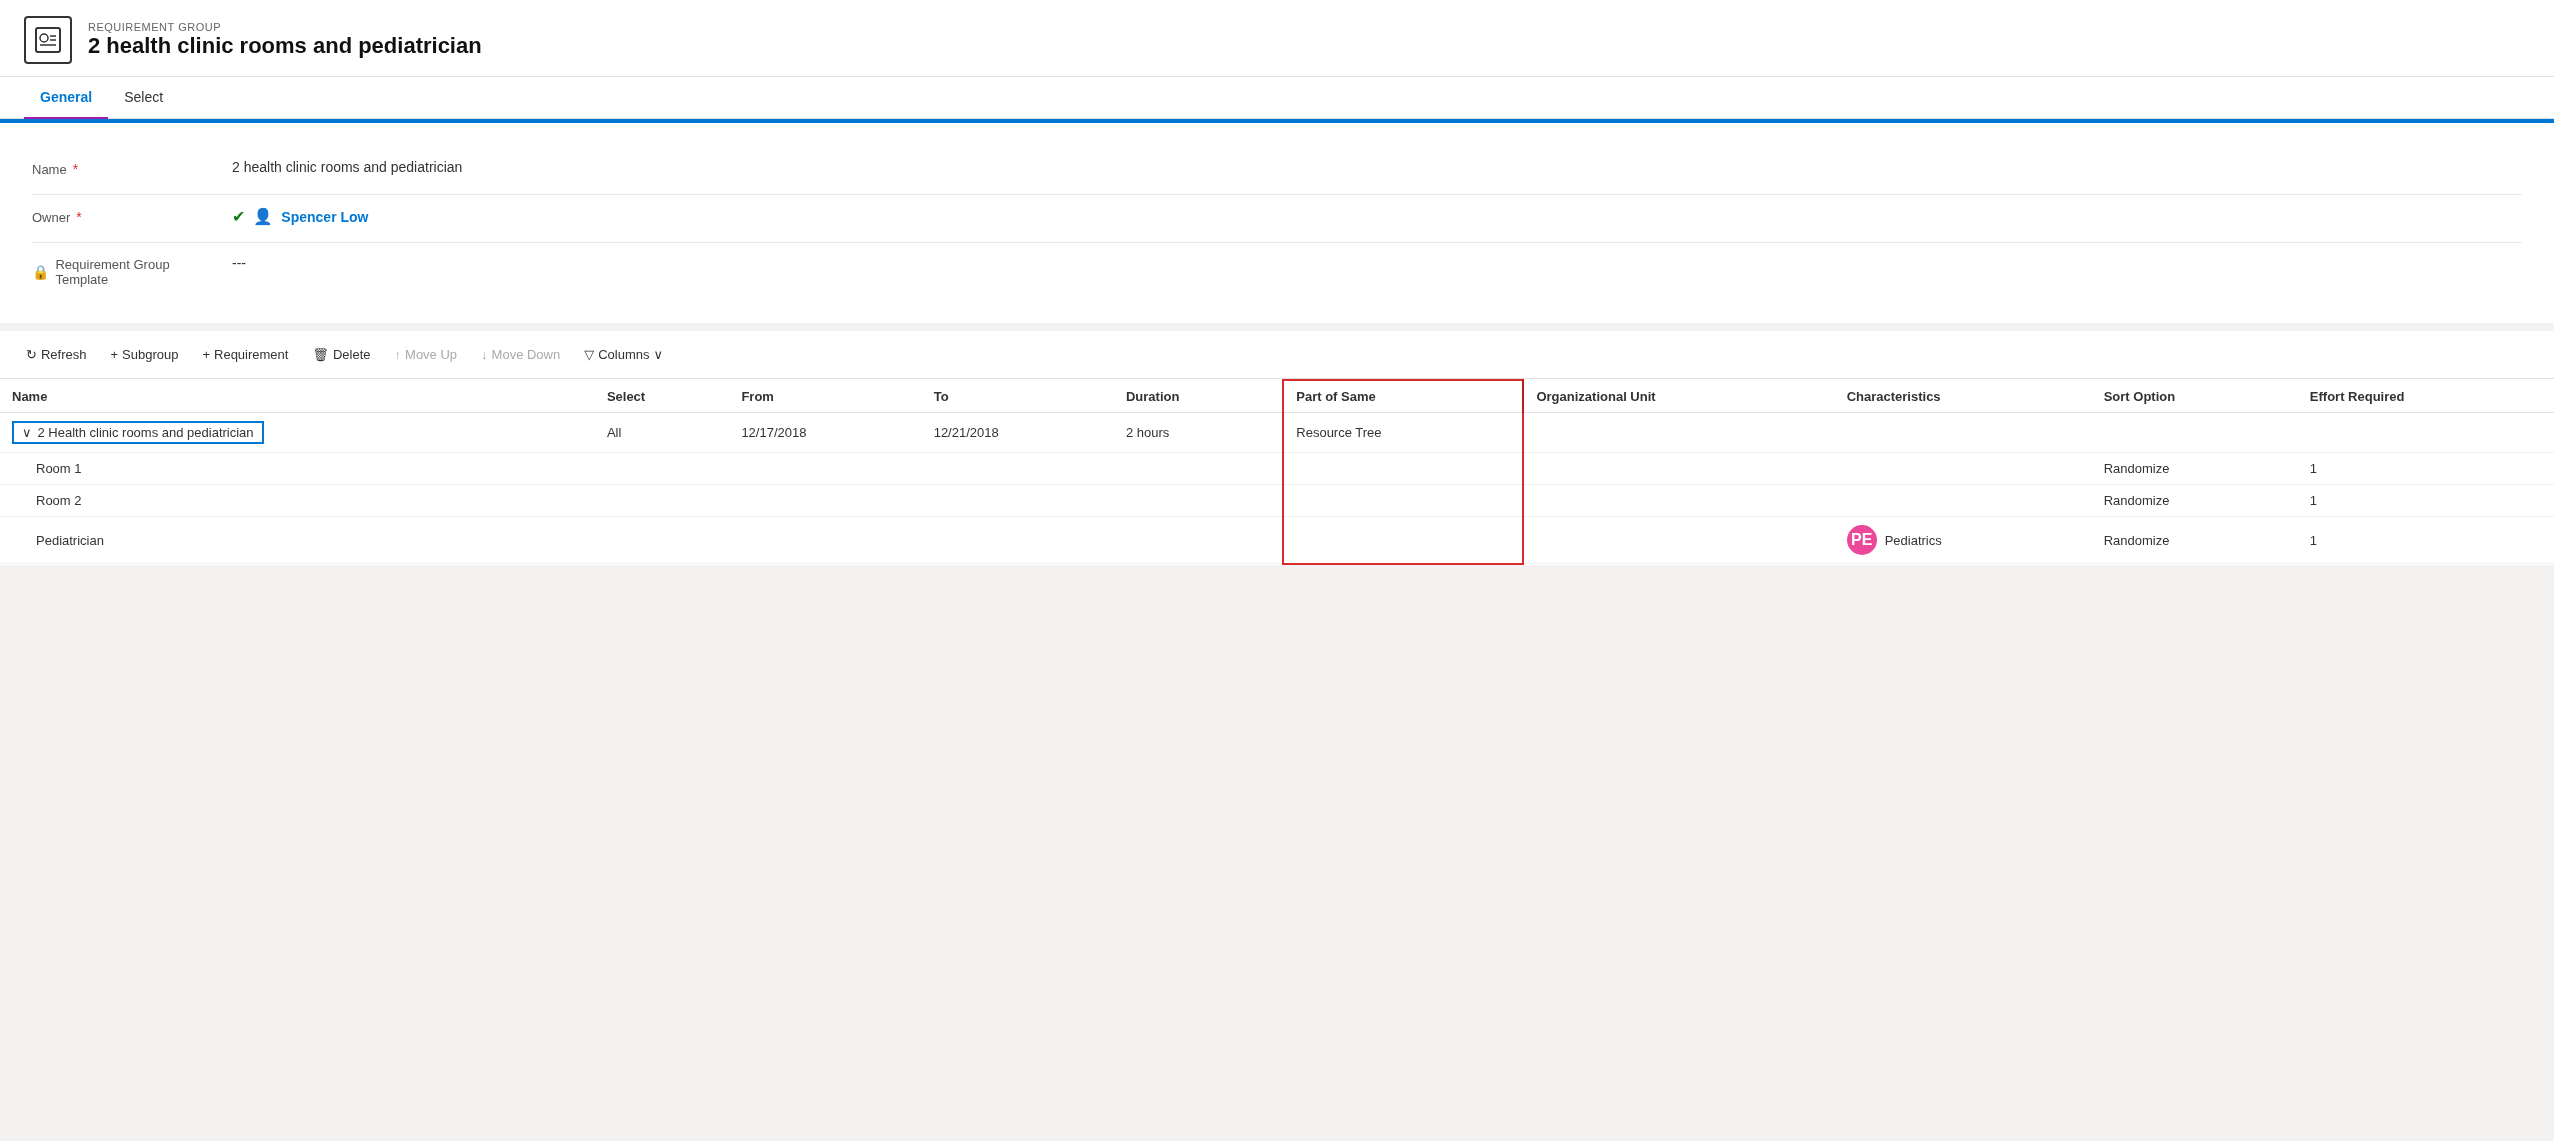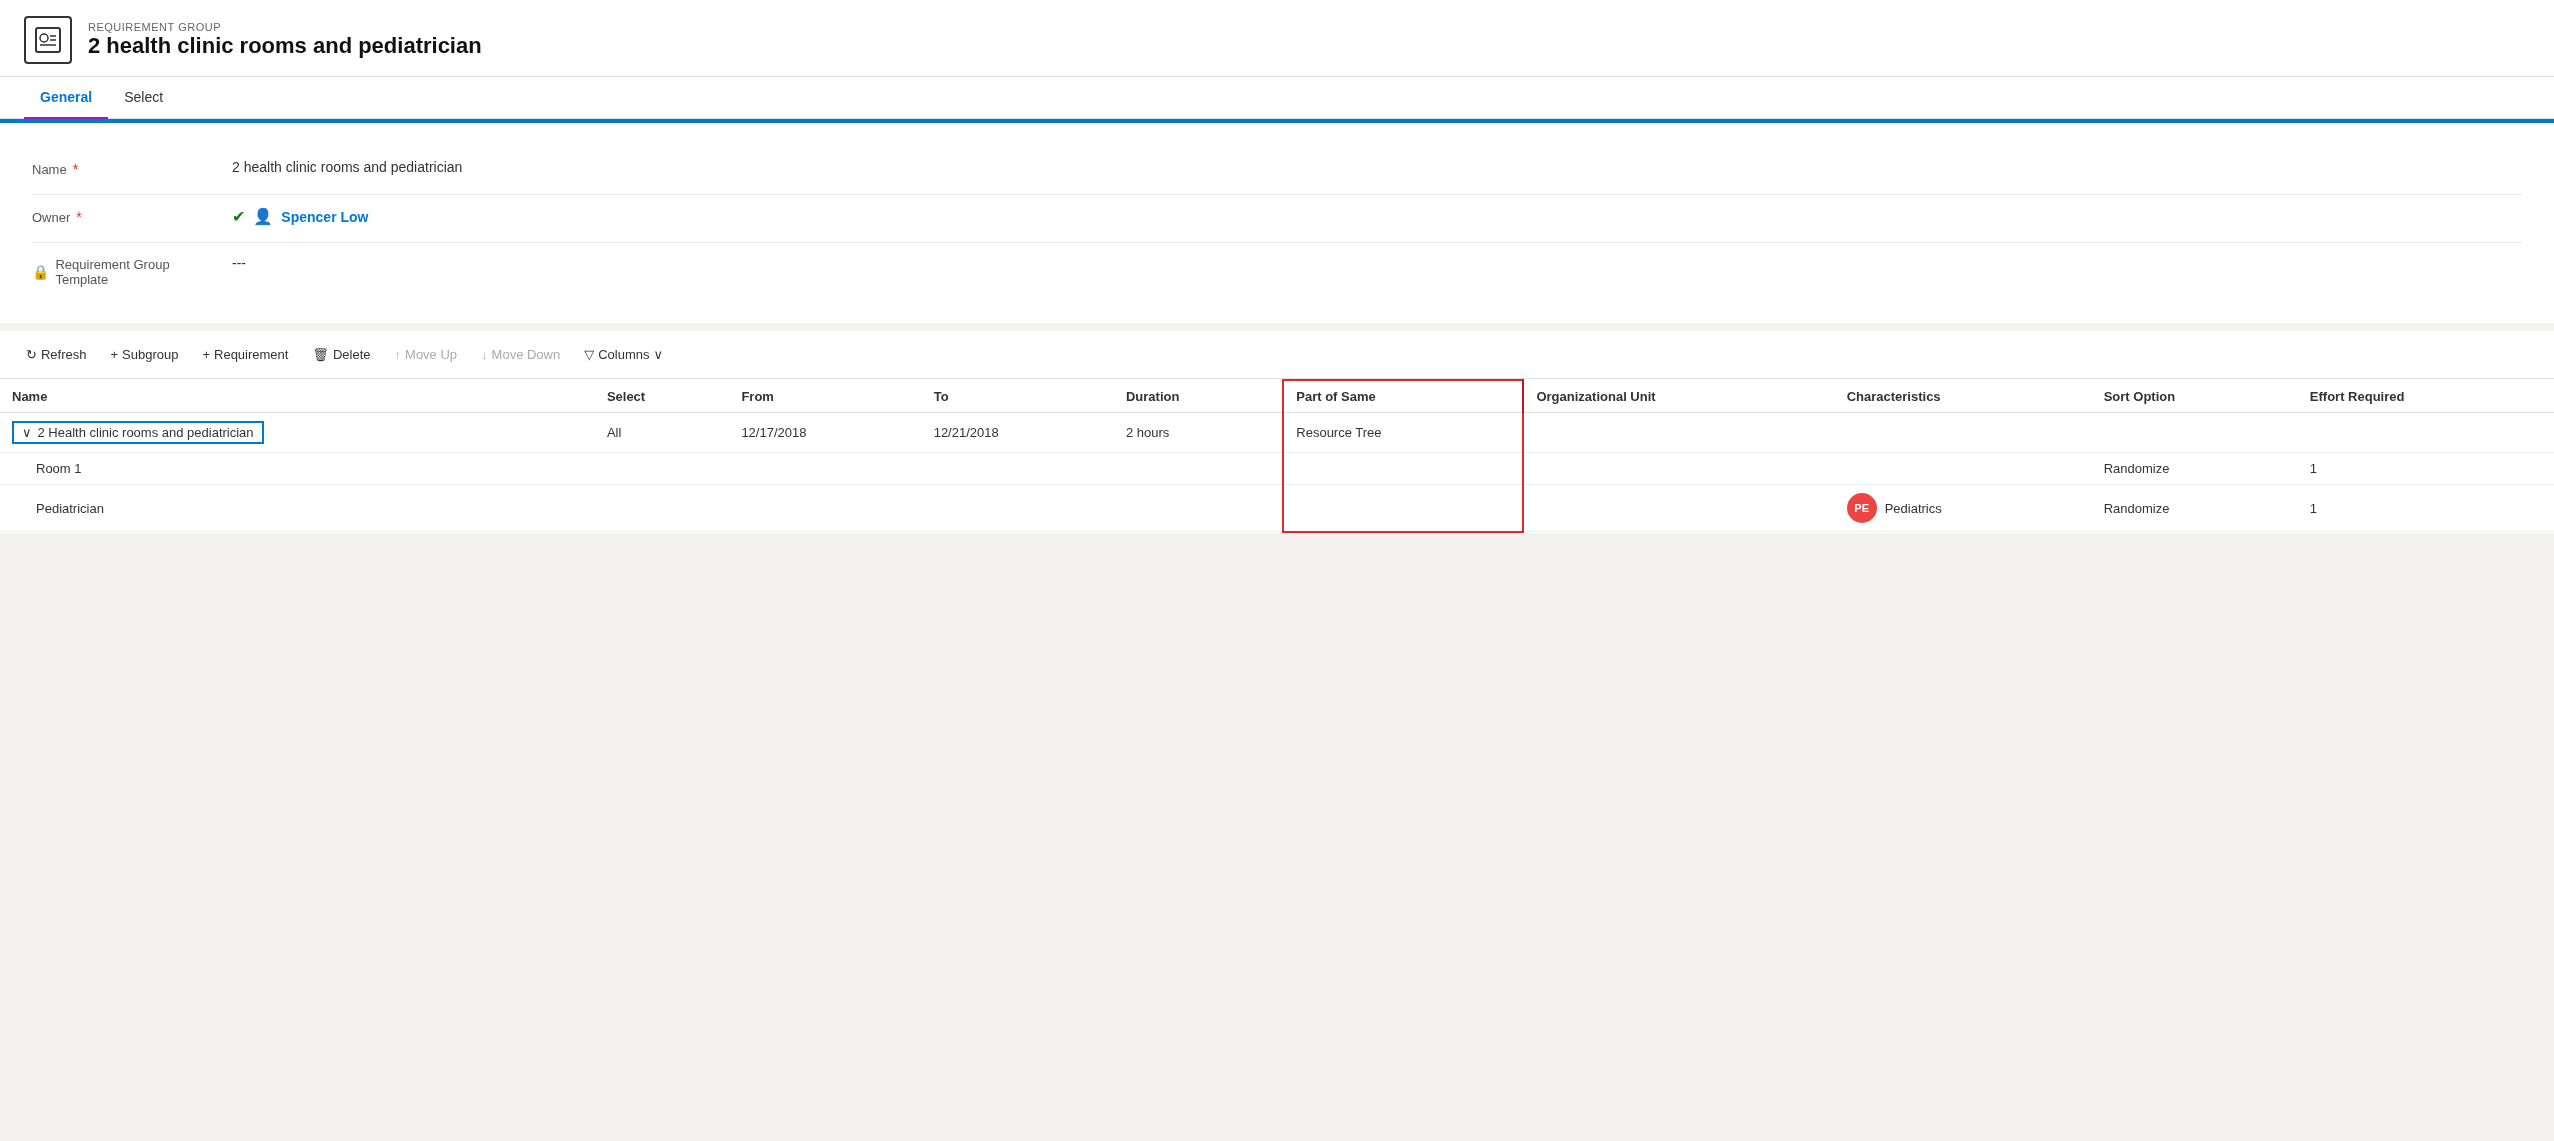--- a/index.html
+++ b/index.html
@@ -166,26 +166,26 @@
       vertical-align: middle;
     }
 
     .selected-row td {
       background: #fff !important;
     }
     .avatar-badge {
       width: 30px;
       height: 30px;
       border-radius: 50%;
-      background: #ef4444;
+      background: #ec4899;
       color: #fff;
       display: flex;
       align-items: center;
       justify-content: center;
-      font-size: 11px;
+      font-size: 16px;
       font-weight: 600;
     }
     .indent-1 { padding-left: 24px; }
 
     .selected-name-wrapper {
       border: 2px solid #0078d4;
       padding: 2px 8px;
       display: inline-flex;
       align-items: center;
       gap: 6px;
@@ -329,20 +329,34 @@
         <td></td>
         <td></td>
         <td></td>
         <td style="border-left: 2px solid #d92b2b; border-right: 2px solid #d92b2b;"></td>
         <td></td>
         <td></td>
         <td>Randomize</td>
         <td>1</td>
       </tr>
 
+      <tr>
+        <td>
+          <span class="indent-1">Room 2</span>
+        </td>
+        <td></td>
+        <td></td>
+        <td></td>
+        <td></td>
+        <td style="border-left: 2px solid #d92b2b; border-right: 2px solid #d92b2b;"></td>
+        <td></td>
+        <td></td>
+        <td>Randomize</td>
+        <td>1</td>
+      </tr>
 
       <tr>
         <td>
           <span class="indent-1">Pediatrician</span>
         </td>
         <td></td>
         <td></td>
         <td></td>
         <td></td>
         <td style="border-left: 2px solid #d92b2b; border-right: 2px solid #d92b2b; border-bottom: 2px solid #d92b2b;"></td>

